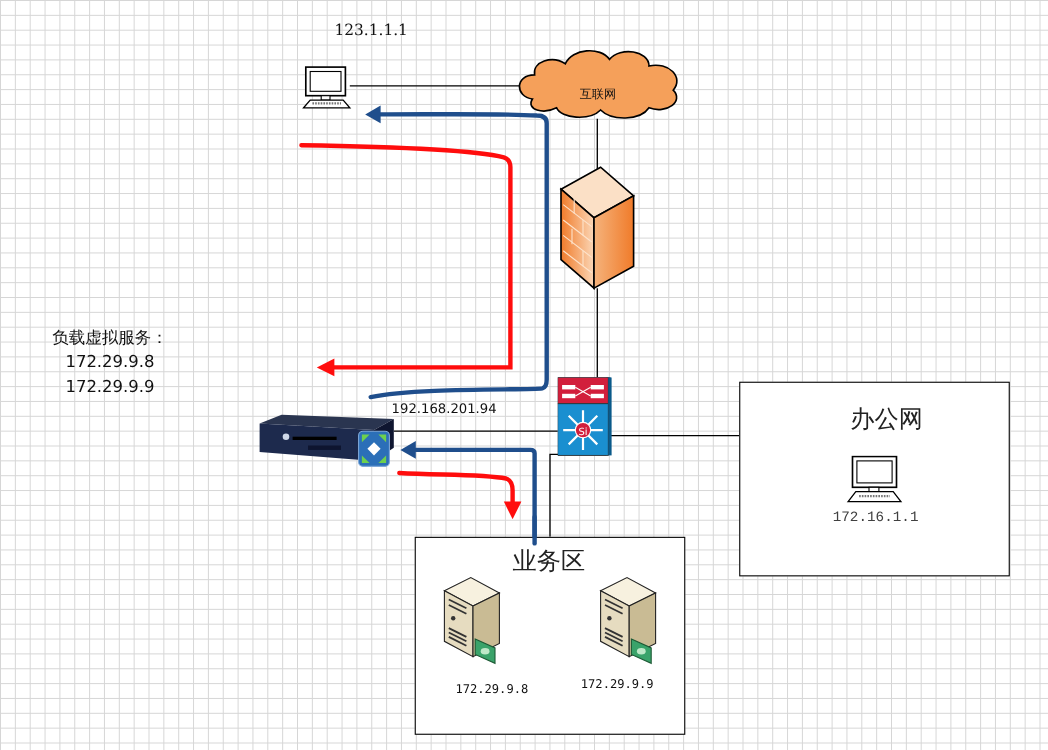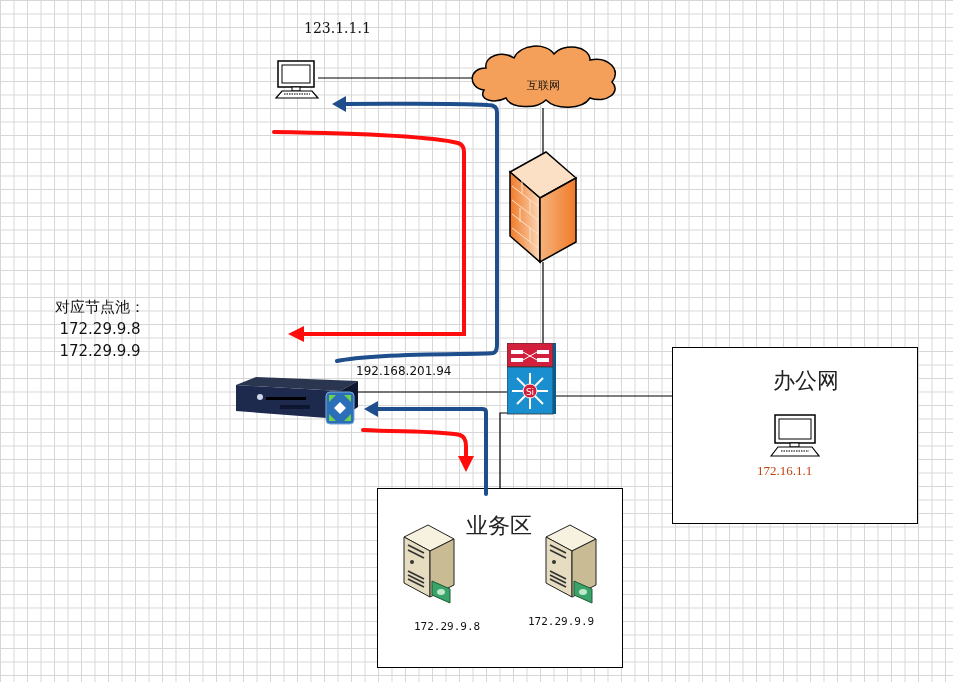--- a/index.html
+++ b/index.html
@@ -110,21 +110,21 @@
         <line x1="5" y1="48" x2="41" y2="48"></line>
       <line x1="10" y1="35" x2="36" y2="61"></line>
         <line x1="36" y1="35" x2="10" y2="61"></line>
     </g>
     <circle cx="23" cy="48" r="7" fill="#d21f3c" stroke="#fff" stroke-width="1"></circle>
     <text x="23" y="52" font-size="9" font-family="DejaVu Sans, sans-serif" fill="#fff" text-anchor="middle">Si</text>
   </svg>
 </div>
 
 <div class="leftlabel">
-  <div>对应节点池：</div>
+  <div>负载虚拟服务：</div>
   <div>172.29.9.8</div>
   <div>172.29.9.9</div>
 </div>
 <div class="txt" style="left:356px; top:364px; font-size:12px; font-family:'DejaVu Sans', sans-serif;">192.168.201.94</div>
 <div class="node" style="left:230px; top:375px;">
   <svg width="130" height="56">
     <polygon points="6,10 26,2 128,6 110,16" fill="#2a3550"></polygon>
     <polygon points="6,10 110,16 110,44 6,36" fill="#1d2a4d"></polygon>
     <polygon points="110,16 128,6 128,32 110,44" fill="#0f1630"></polygon>
     <rect x="36" y="22" width="40" height="3" fill="#000"></rect>
@@ -145,25 +145,25 @@
   <div class="zone-title" style="left:88px; top:18px;margin-left:12px;">办公网</div>
   <div class="node" style="left:96px; top:66px;">
     <svg width="52" height="44">
       <rect x="6" y="1" width="40" height="28" fill="#fff" stroke="#000" stroke-width="1.5"></rect>
       <rect x="10" y="5" width="32" height="20" fill="#fff" stroke="#000" stroke-width="1"></rect>
       <rect x="21" y="29" width="9" height="4" fill="#fff" stroke="#000" stroke-width="1"></rect>
       <polygon points="2,42 9,33 43,33 50,42" fill="#fff" stroke="#000" stroke-width="1.2"></polygon>
       <line x1="12" y1="37" x2="40" y2="37" stroke="#777" stroke-width="2" stroke-dasharray="1.5 1"></line>
     </svg>
   </div>
-  <div class="txt" style="left:84px; top:115px; font-size:13px; color:#c2410c; font-family:Liberation Serif, serif;">172.16.1.1</div>
+  <div class="txt" style="left:84px; top:115px; font-size:13px; color:#404040; font-family:Liberation Mono, monospace;">172.16.1.1</div>
 </div>
 
 <div class="zone" style="left:377px; top:488px; width:244px; height:178px;">
-  <div class="zone-title" style="left:88px; top:22px;text-align:center;">业务区</div>
+  <div class="zone-title" style="left:88px; top:6px;text-align:center;">业务区</div>
 
   <div class="node" style="left:24px; top:34px;">
     <svg width="56" height="82">
       <polygon points="2,14 26,2 52,16 28,28" fill="#f7f1df" stroke="#222" stroke-width="1"></polygon>
       <polygon points="2,14 28,28 28,74 2,60" fill="#e6dcc0" stroke="#222" stroke-width="1"></polygon>
       <polygon points="28,28 52,16 52,62 28,74" fill="#c9bb94" stroke="#222" stroke-width="1"></polygon>
       <g stroke="#333" stroke-width="1.6">
         <line x1="6" y1="22" x2="22" y2="30"></line>
           <line x1="6" y1="27" x2="22" y2="35"></line>
         <line x1="6" y1="48" x2="22" y2="56"></line>

